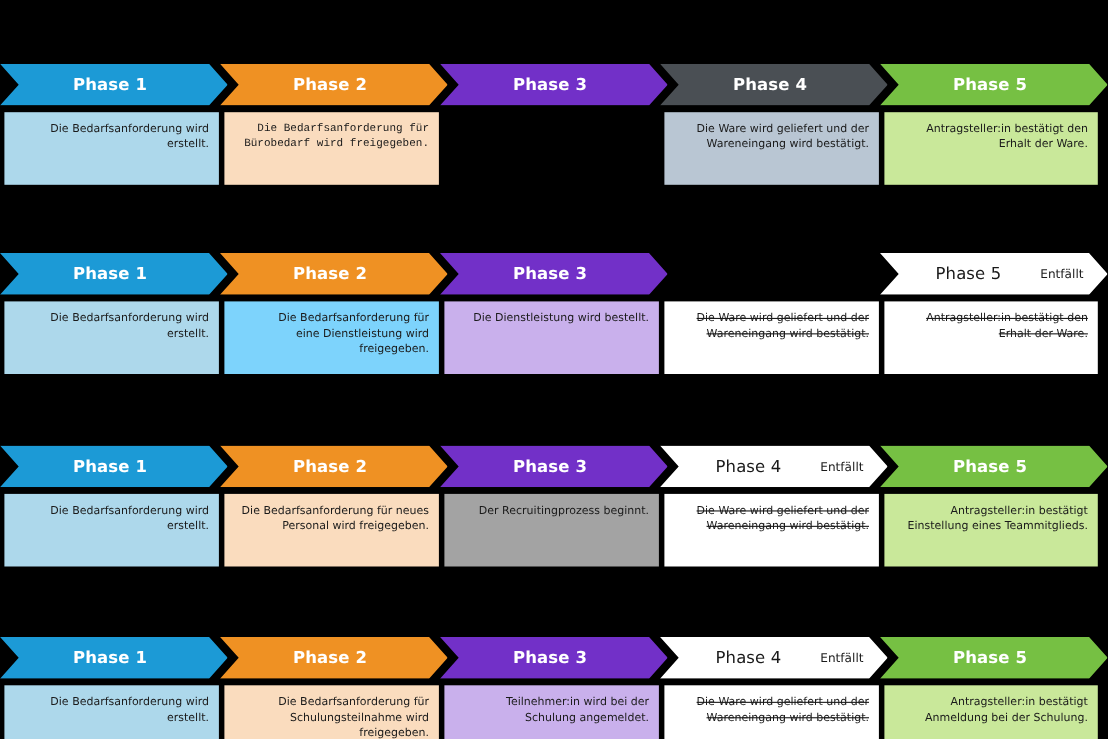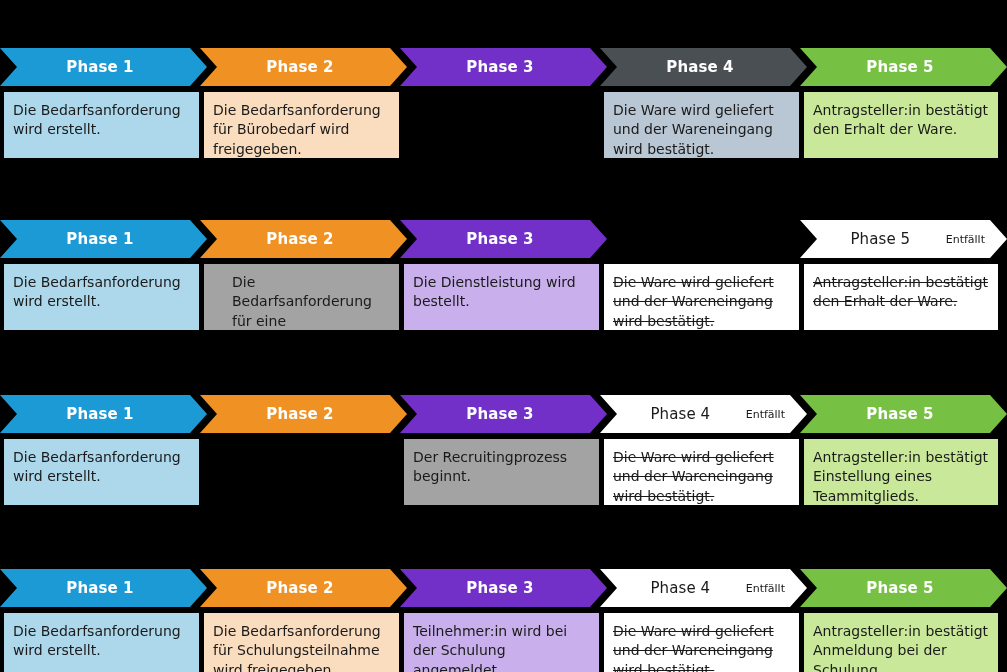--- a/index.html
+++ b/index.html
@@ -9,21 +9,21 @@
     background: #000000;
     overflow: hidden;
     font-family: "DejaVu Sans", "Liberation Sans", sans-serif;
   }
   #board {
     position: relative;
     width: 1007px;
     height: 672px;
     background: #000000;
   }
-  .process-row { position: absolute; left: 0; width: 1007px; }
+  .process-row { position: absolute; left: 0; width: 1007px; margin-top: 10px; }
 
   
   .arrow {
     position: absolute;
     top: 0;
     height: 38px;
     display: flex;
     align-items: center;
     -webkit-clip-path: polygon(0 0, calc(100% - 17px) 0, 100% 50%, calc(100% - 17px) 100%, 0 100%, 17px 50%);
     clip-path: polygon(0 0, calc(100% - 17px) 0, 100% 50%, calc(100% - 17px) 100%, 0 100%, 17px 50%);
@@ -51,45 +51,46 @@
   }
   .arrow.dark-text .arrow-label { color: #1A1A1A; font-weight: normal; font-size: 15px; }
   .arrow.dark-text .arrow-note { color: #1A1A1A; }
   .arrow.light-text .arrow-label { color: #FFFFFF; }
   .arrow.light-text .arrow-note { color: #FFFFFF; }
 
   
   .desc-box {
     position: absolute;
     padding: 9px 9px 8px 9px;
-    font-size: 14px;
+    font-size: 10px;
     line-height: 1.38;
     color: #1A1A1A;
     overflow: hidden;
+    text-align: right;
   }
   .desc-box.struck .desc-text { text-decoration: line-through; }
   .desc-text { display: block; }
 </style>
 </head>
 <body>
 
 <div id="board">
     <div class="process-row" style="top: 48px; height: 110px;">
       <div class="arrow light-text first" style="left: 0px; width: 207px; top: 0px; background: rgb(28, 154, 214);">
         <span class="arrow-label">Phase 1</span>
         <span class="arrow-note" style="visibility: hidden;"></span>
       </div>
       <div class="desc-box" style="left: 4px; width: 195px; top: 44px; height: 66px; background: rgb(173, 216, 235);">
         <span class="desc-text">Die Bedarfsanforderung wird erstellt.</span>
       </div>
       <div class="arrow light-text" style="left: 200px; width: 207px; top: 0px; background: rgb(239, 145, 35);">
         <span class="arrow-label">Phase 2</span>
         <span class="arrow-note" style="visibility: hidden;"></span>
       </div>
-      <div class="desc-box" style="left: 204px; width: 195px; top: 44px; height: 66px; background: rgb(250, 220, 190);">
+      <div class="desc-box" style="left: 204px; width: 195px; top: 44px; height: 66px; background: rgb(250, 220, 190); font-family: Liberation Mono, monospace;">
         <span class="desc-text">Die Bedarfsanforderung für Bürobedarf wird freigegeben.</span>
       </div>
       <div class="arrow light-text" style="left: 400px; width: 207px; top: 0px; background: rgb(114, 48, 200);">
         <span class="arrow-label">Phase 3</span>
         <span class="arrow-note" style="visibility: hidden;"></span>
       </div>
       <div class="arrow light-text" style="left: 600px; width: 207px; top: 0px; background: rgb(74, 79, 84);">
         <span class="arrow-label">Phase 4</span>
         <span class="arrow-note" style="visibility: hidden;"></span>
       </div>
@@ -109,21 +110,21 @@
         <span class="arrow-label">Phase 1</span>
         <span class="arrow-note" style="visibility: hidden;"></span>
       </div>
       <div class="desc-box" style="left: 4px; width: 195px; top: 44px; height: 66px; background: rgb(173, 216, 235);">
         <span class="desc-text">Die Bedarfsanforderung wird erstellt.</span>
       </div>
       <div class="arrow light-text" style="left: 200px; width: 207px; top: 0px; background: rgb(239, 145, 35);">
         <span class="arrow-label">Phase 2</span>
         <span class="arrow-note" style="visibility: hidden;"></span>
       </div>
-      <div class="desc-box" style="left: 204px; width: 195px; top: 44px; height: 66px; background: #a3a3a3; padding-left: 28px;">
+      <div class="desc-box" style="left: 204px; width: 195px; top: 44px; height: 66px; background: #7dd3fc; padding-left: 28px;">
         <span class="desc-text">Die Bedarfsanforderung für eine Dienstleistung wird freigegeben.</span>
       </div>
       <div class="arrow light-text" style="left: 400px; width: 207px; top: 0px; background: rgb(114, 48, 200);">
         <span class="arrow-label">Phase 3</span>
         <span class="arrow-note" style="visibility: hidden;"></span>
       </div>
       <div class="desc-box" style="left: 404px; width: 195px; top: 44px; height: 66px; background: rgb(201, 176, 236);">
         <span class="desc-text">Die Dienstleistung wird bestellt.</span>
       </div>
       <div class="desc-box struck" style="left: 604px; width: 195px; top: 44px; height: 66px; background: rgb(255, 255, 255);">
@@ -141,20 +142,23 @@
       <div class="arrow light-text first" style="left: 0px; width: 207px; top: 0px; background: rgb(28, 154, 214);">
         <span class="arrow-label">Phase 1</span>
         <span class="arrow-note" style="visibility: hidden;"></span>
       </div>
       <div class="desc-box" style="left: 4px; width: 195px; top: 44px; height: 66px; background: rgb(173, 216, 235);">
         <span class="desc-text">Die Bedarfsanforderung wird erstellt.</span>
       </div>
       <div class="arrow light-text" style="left: 200px; width: 207px; top: 0px; background: rgb(239, 145, 35);">
         <span class="arrow-label">Phase 2</span>
         <span class="arrow-note" style="visibility: hidden;"></span>
+      </div>
+      <div class="desc-box" style="left: 204px; width: 195px; top: 44px; height: 66px; background: rgb(250, 220, 190);">
+        <span class="desc-text">Die Bedarfsanforderung für neues Personal wird freigegeben.</span>
       </div>
       <div class="arrow light-text" style="left: 400px; width: 207px; top: 0px; background: rgb(114, 48, 200);">
         <span class="arrow-label">Phase 3</span>
         <span class="arrow-note" style="visibility: hidden;"></span>
       </div>
       <div class="desc-box" style="left: 404px; width: 195px; top: 44px; height: 66px; background: #a3a3a3;">
         <span class="desc-text">Der Recruitingprozess beginnt.</span>
       </div>
       <div class="arrow dark-text" style="left: 600px; width: 207px; top: 0px; background: rgb(255, 255, 255);">
         <span class="arrow-label">Phase 4</span>

